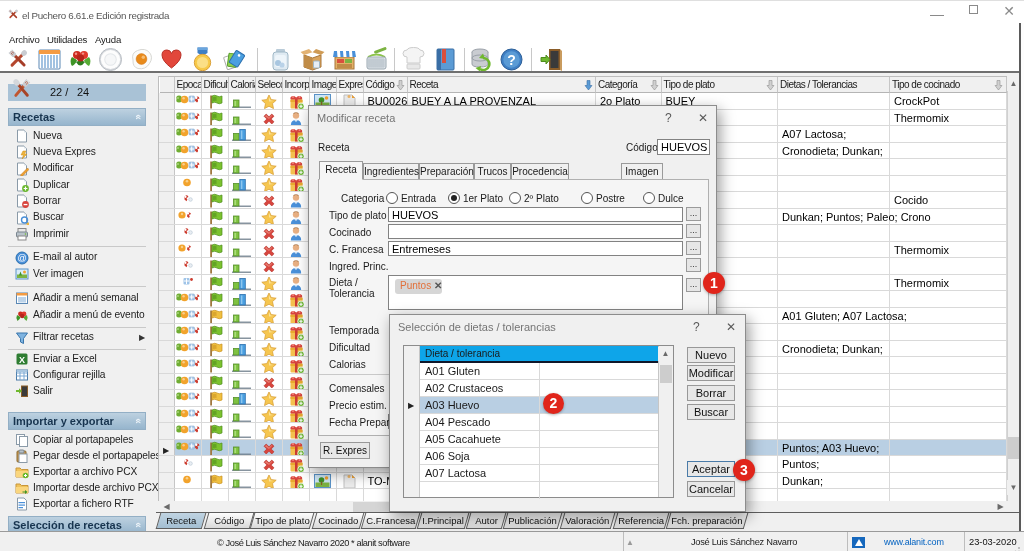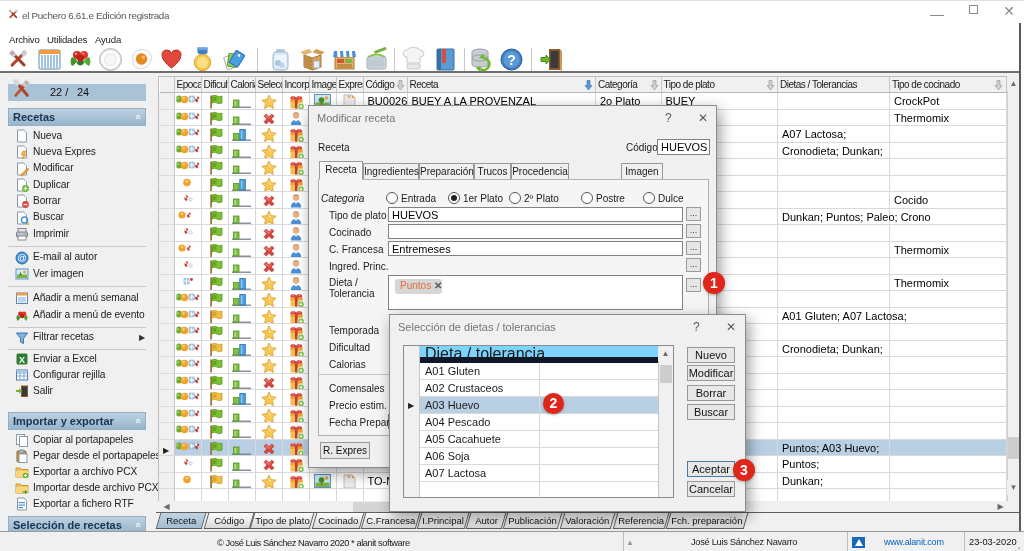--- a/index.html
+++ b/index.html
@@ -1795,21 +1795,21 @@
 <div class="lbl" style="left:317px;top:36px;">Código</div>
 <div class="inp" style="left:348px;top:33px;width:53px;height:16px;">HUEVOS</div>
 <div class="tab2" style="left:10px;top:55px;width:44px;height:19px;background:#f5f5f5;z-index:3;border-bottom:1px solid #f5f5f5;">Receta</div>
 <div class="tab2" style="left:54px;top:57px;width:56px;">Ingredientes</div>
 <div class="tab2" style="left:110px;top:57px;width:55px;">Preparación</div>
 <div class="tab2" style="left:165px;top:57px;width:37px;">Trucos</div>
 <div class="tab2" style="left:202px;top:57px;width:58px;">Procedencia</div>
 <div class="tab2" style="left:260px;top:57px;width:72px;margin-top:24px;">Escandallo</div>
 <div class="tab2" style="left:312px;top:57px;width:42px;">Imagen</div>
 <div class="abs" style="left:9px;top:73px;width:391px;height:257px;border:1px solid #b0b0b0;background:#f5f5f5;z-index:1;"></div>
-<div class="lbl" style="left:12px;top:87px;z-index:4;font-style:italic;">Categoria</div>
+<div class="lbl" style="left:32px;top:87px;z-index:4;">Categoria</div>
 <div class="radio" style="left:77px;top:86px;z-index:4;"></div>
     <div class="lbl" style="left:92px;top:87px;z-index:4;">Entrada</div>
 <div class="radio on" style="left:139px;top:86px;z-index:4;"></div>
     <div class="lbl" style="left:154px;top:87px;z-index:4;">1er Plato</div>
 <div class="radio" style="left:200px;top:86px;z-index:4;"></div>
     <div class="lbl" style="left:215px;top:87px;z-index:4;">2º Plato</div>
 <div class="radio" style="left:272px;top:86px;z-index:4;"></div>
     <div class="lbl" style="left:287px;top:87px;z-index:4;">Postre</div>
 <div class="radio" style="left:334px;top:86px;z-index:4;"></div>
     <div class="lbl" style="left:349px;top:87px;z-index:4;">Dulce</div>
@@ -1838,21 +1838,21 @@
 <div class="abs" style="left:10px;top:268px;width:70px;height:1px;background:#c9c9c9;z-index:5;"></div>
 <div class="inp" style="left:79px;top:308px;width:80px;height:15px;z-index:4;"></div>
 <div class="btn" style="left:11px;top:336px;width:50px;height:17px;line-height:16px;z-index:4;font-size:10px;white-space:nowrap;">R. Expres</div>
 </div>
 <div class="dlg" id="dlg2" style="left:389px;top:314px;width:357px;height:198px;">
 <div class="dtitle">Selección de dietas / tolerancias</div>
 <div class="dbtns" style="left:303px;">?</div>
     <div class="dbtns" style="left:336px;">✕</div>
 <div class="abs" style="left:13px;top:30px;width:271px;height:153px;background:#fff;border:1px solid #8c8c8c;">
 <div class="abs" style="left:0;top:0;width:16px;height:151px;background:#f0f0f0;border-right:1px solid #c6c6c6;"></div>
-<div class="abs" style="left:16px;top:0;width:238px;height:17px;background:#7dd3fc;border-bottom:6px solid #0f172a;font-size:16px;line-height:16px;padding-left:5px;">Dieta / tolerancia</div>
+<div class="abs" style="left:16px;top:0;width:238px;height:17px;background:#0ea5e9;border-bottom:2px solid #0f172a;font-size:10px;line-height:16px;padding-left:5px;">Dieta / tolerancia</div>
 <div class="abs" style="left:16px;top:17px;width:238px;height:17px;border-bottom:1px solid #d9d9d9;font-size:11px;line-height:16px;padding-left:5px;">A01 Gluten</div>
 <div class="abs" style="left:16px;top:34px;width:238px;height:17px;border-bottom:1px solid #d9d9d9;font-size:11px;line-height:16px;padding-left:5px;">A02 Crustaceos</div>
 <div class="abs" style="left:16px;top:51px;width:238px;height:17px;border-bottom:1px solid #d9d9d9;background:#b9cfe3;font-size:11px;line-height:16px;padding-left:5px;">A03 Huevo</div>
 <div class="abs" style="left:4px;top:55px;font-size:8px;color:#222;">▶</div>
 <div class="abs" style="left:16px;top:68px;width:238px;height:17px;border-bottom:1px solid #d9d9d9;font-size:11px;line-height:16px;padding-left:5px;">A04 Pescado</div>
 <div class="abs" style="left:16px;top:85px;width:238px;height:17px;border-bottom:1px solid #d9d9d9;font-size:11px;line-height:16px;padding-left:5px;">A05 Cacahuete</div>
 <div class="abs" style="left:16px;top:102px;width:238px;height:17px;border-bottom:1px solid #d9d9d9;font-size:11px;line-height:16px;padding-left:5px;">A06 Soja</div>
 <div class="abs" style="left:16px;top:119px;width:238px;height:17px;border-bottom:1px solid #d9d9d9;font-size:11px;line-height:16px;padding-left:5px;">A07 Lactosa</div>
 <div class="abs" style="left:135px;top:17px;width:1px;height:136px;background:#d9d9d9;"></div>
 <div class="abs" style="left:254px;top:0;width:15px;height:151px;background:#f0f0f0;border-left:1px solid #c6c6c6;"></div>

